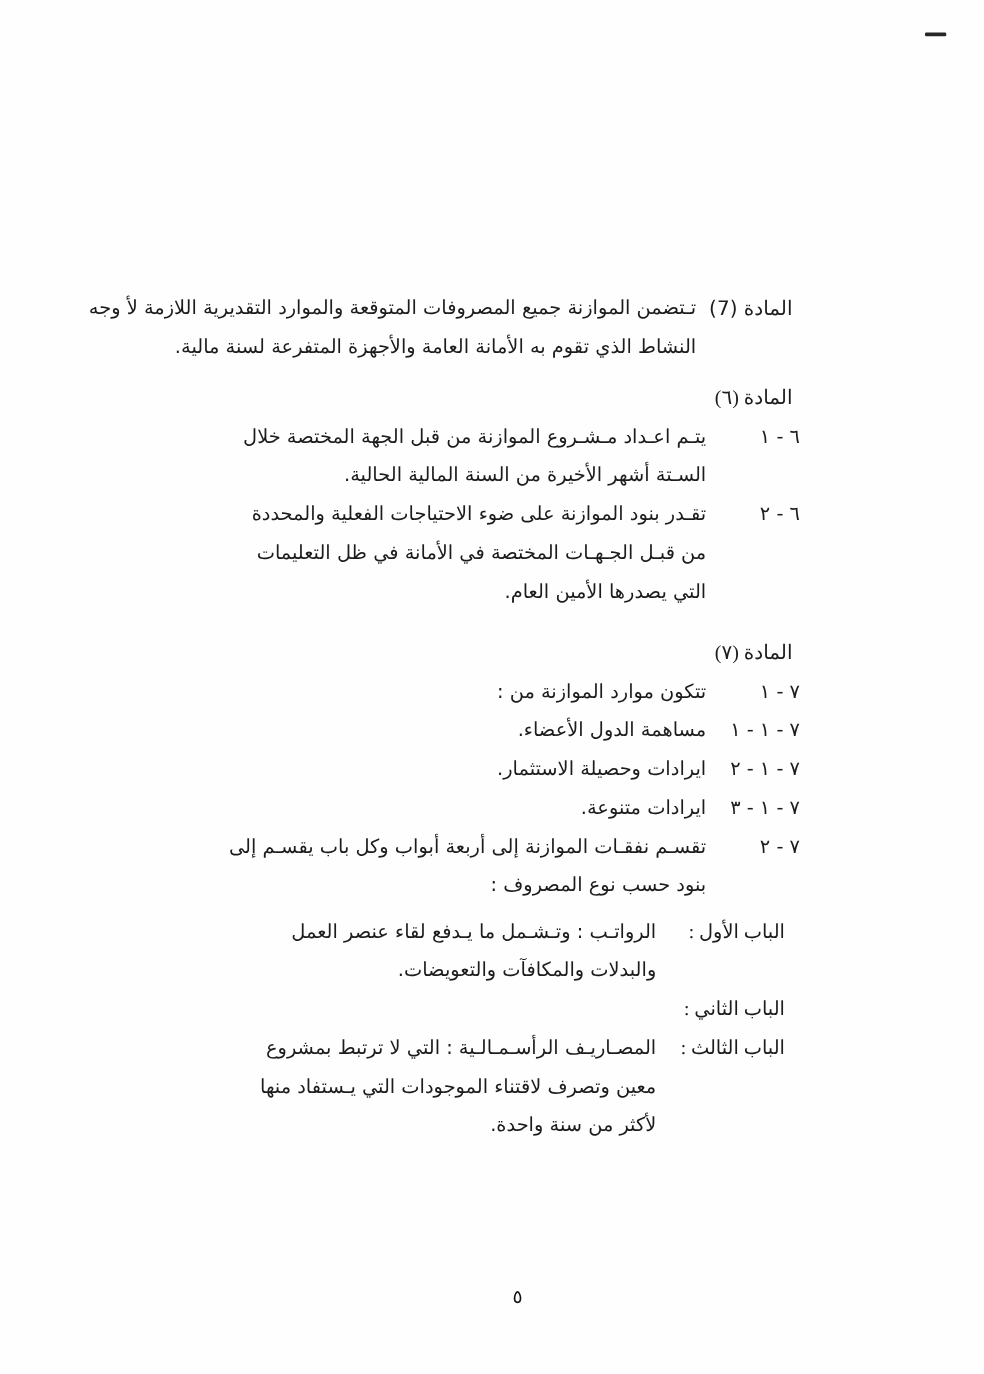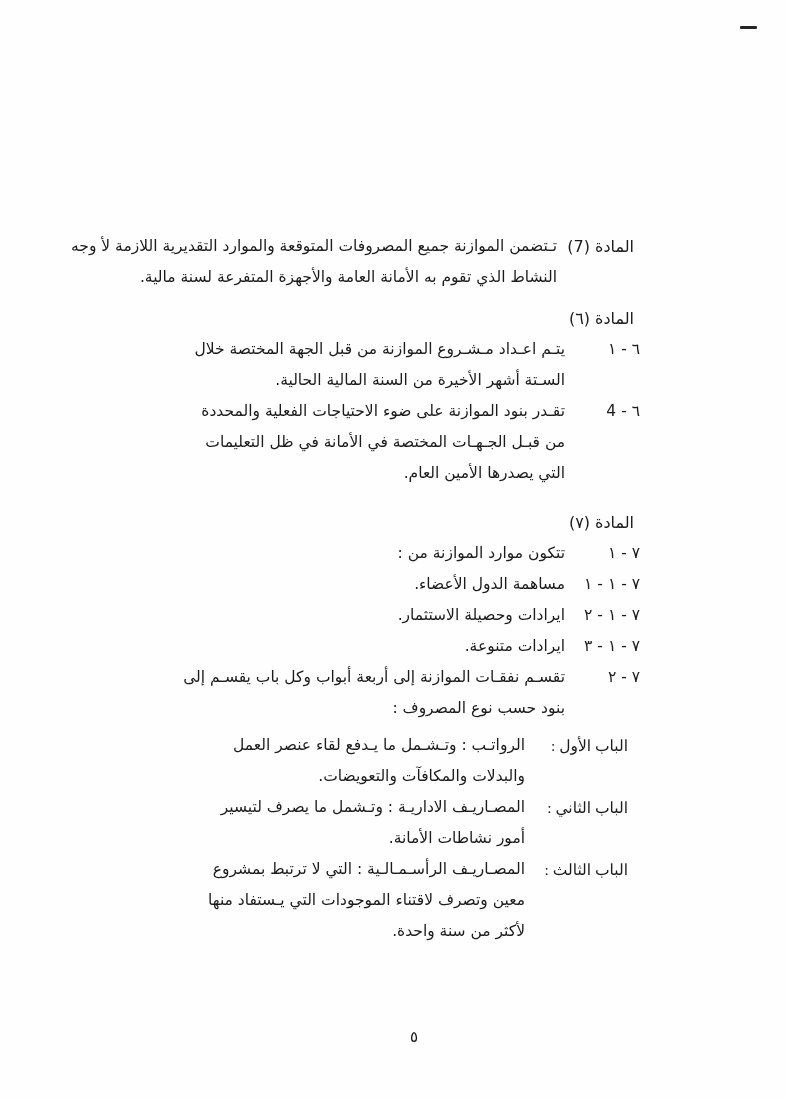--- a/index.html
+++ b/index.html
@@ -17,21 +17,21 @@
   }
   .doc{
     position:absolute;top:231px;right:147px;width:496px;
     direction:rtl;
     font-size:15.5px;line-height:31px;
   }
   .row{display:flex;align-items:flex-start;}
   .hdr{flex:0 0 auto;white-space:nowrap;font-size:16px;}
   .row.article{padding-right:6px;}
   .row.article .hdr{width:77px;}
-  .row.header{padding-right:6px;}
+  .row.header{padding-right:6px;font-family:Liberation Serif, serif;}
   .num{
     flex:0 0 auto;width:75px;
     white-space:nowrap;text-align:right;
   }
   .label{flex:0 0 auto;width:103px;white-space:nowrap;font-family:Liberation Serif, serif;}
   .row.labeled{padding-right:12px;}
   .body{flex:1 1 auto;min-width:0;}
   .line{white-space:nowrap;text-align:right;}
   .line.cont{text-align:right;}
   .gap-sm{margin-top:10px;}
@@ -59,21 +59,21 @@
         <span class="hdr">المادة (٦)</span>
       </div>
       <div class="row numbered">
         <span class="num">٦ - ١</span>
         <div class="body">
           <div class="line first">يتـم اعـداد مـشـروع الموازنة من قبل الجهة المختصة خلال</div>
           <div class="line cont">السـتة أشهر الأخيرة من السنة المالية الحالية.</div>
         </div>
       </div>
       <div class="row numbered">
-        <span class="num">٦ - 4</span>
+        <span class="num">٦ - ٢</span>
         <div class="body">
           <div class="line first">تقـدر بنود الموازنة على ضوء الاحتياجات الفعلية والمحددة</div>
           <div class="line cont">من قبـل الجـهـات المختصة في الأمانة في ظل التعليمات</div>
           <div class="line cont">التي يصدرها الأمين العام.</div>
         </div>
       </div>
       <div class="row header gap-lg">
         <span class="hdr">المادة (٧)</span>
       </div>
       <div class="row numbered">
@@ -109,24 +109,20 @@
       </div>
       <div class="row labeled gap-xs">
         <span class="label">الباب الأول :</span>
         <div class="body">
           <div class="line first">الرواتـب : وتـشـمل ما يـدفع لقاء عنصر العمل</div>
           <div class="line cont">والبدلات والمكافآت والتعويضات.</div>
         </div>
       </div>
       <div class="row labeled">
         <span class="label">الباب الثاني :</span>
-        <div class="body">
-          <div class="line first">المصـاريـف الاداريـة : وتـشمل ما يصرف لتيسير</div>
-          <div class="line cont">أمور نشاطات الأمانة.</div>
-        </div>
       </div>
       <div class="row labeled">
         <span class="label">الباب الثالث :</span>
         <div class="body">
           <div class="line first">المصـاريـف الرأسـمـالـية : التي لا ترتبط بمشروع</div>
           <div class="line cont">معين وتصرف لاقتناء الموجودات التي يـستفاد منها</div>
           <div class="line cont">لأكثر من سنة واحدة.</div>
         </div>
       </div>
     </main>

